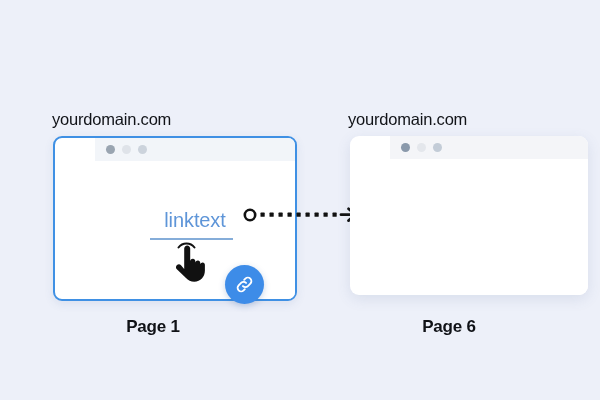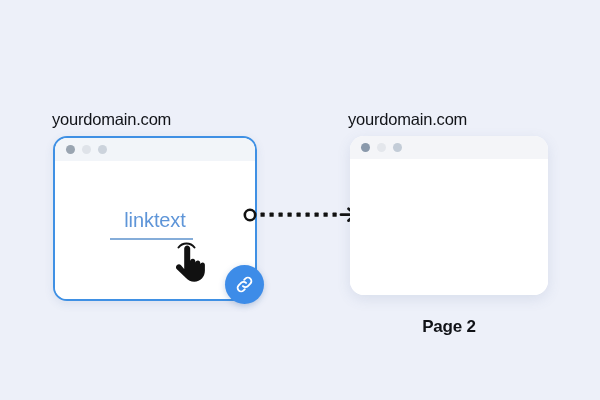--- a/index.html
+++ b/index.html
@@ -28,23 +28,24 @@
     color: #111318;
     letter-spacing: -0.2px;
     white-space: nowrap;
   }
   #domain-label-1 { left: 52px; top: 110px; }
   #domain-label-2 { left: 348px; top: 110px; }
 
   
   .window {
     position: absolute;
-    border-radius: 14px;
+    border-radius: 9px;
     background: #ffffff;
     overflow: hidden;
+    padding-left: 40px;
   }
   .window-1 {
     left: 53px;
     top: 136px;
     width: 200px;
     height: 161px;
     border: 2px solid #3f90e4;
     box-shadow: 0 3px 10px rgba(60, 90, 150, 0.10);
   }
   .window-2 {
@@ -197,20 +198,21 @@
 
   <div class="link-badge">
     <svg width="21" height="21" viewBox="0 0 24 24" xmlns="http://www.w3.org/2000/svg">
       <g fill="none" stroke="#ffffff" stroke-width="2.1" stroke-linecap="round" stroke-linejoin="round">
         <path d="M10.2 13.8a4 4 0 0 0 5.7 0l2.8-2.8a4 4 0 0 0-5.7-5.7l-1.4 1.4"></path>
         <path d="M13.8 10.2a4 4 0 0 0-5.7 0l-2.8 2.8a4 4 0 0 0 5.7 5.7l1.4-1.4"></path>
       </g>
     </svg>
   </div>
 
+  <div class="page-caption" id="page-caption-1">Page 1</div>
 
   <div class="connector">
     <svg width="126" height="32" viewBox="0 0 126 32" xmlns="http://www.w3.org/2000/svg">
 
       <circle cx="12" cy="15" r="5.2" fill="#ffffff" stroke="#111111" stroke-width="2.6"></circle>
 
       <g fill="#111111">
         <rect x="22.5" y="12.6" width="4.2" height="4.2" rx="0.6"></rect>
         <rect x="31.5" y="12.6" width="4.2" height="4.2" rx="0.6"></rect>
         <rect x="40.5" y="12.6" width="4.2" height="4.2" rx="0.6"></rect>
@@ -233,15 +235,15 @@
 
   <div class="window window-2">
     <div class="titlebar">
       <span class="dot dot-1"></span>
       <span class="dot dot-2"></span>
       <span class="dot dot-3"></span>
     </div>
     <div class="window-body"></div>
   </div>
 
-  <div class="page-caption" id="page-caption-2">Page 2</div>
+  <div class="page-caption" id="page-caption-2">Page 6</div>
 
 </div>
 
 </body></html>

